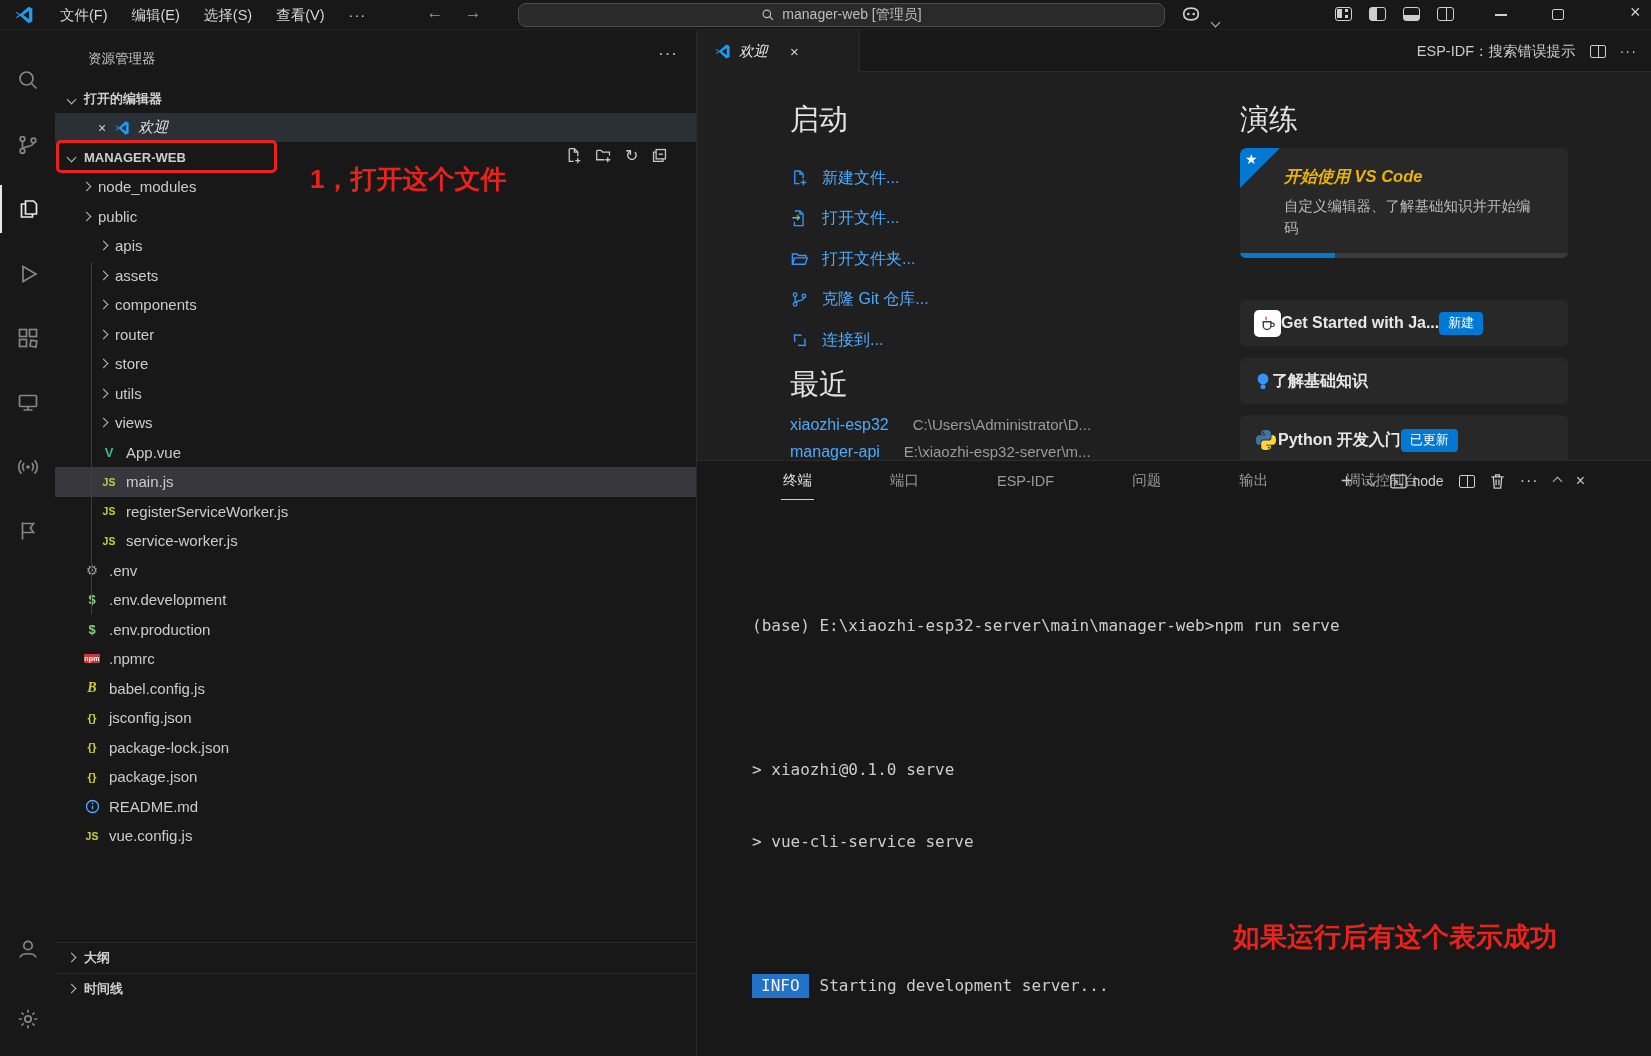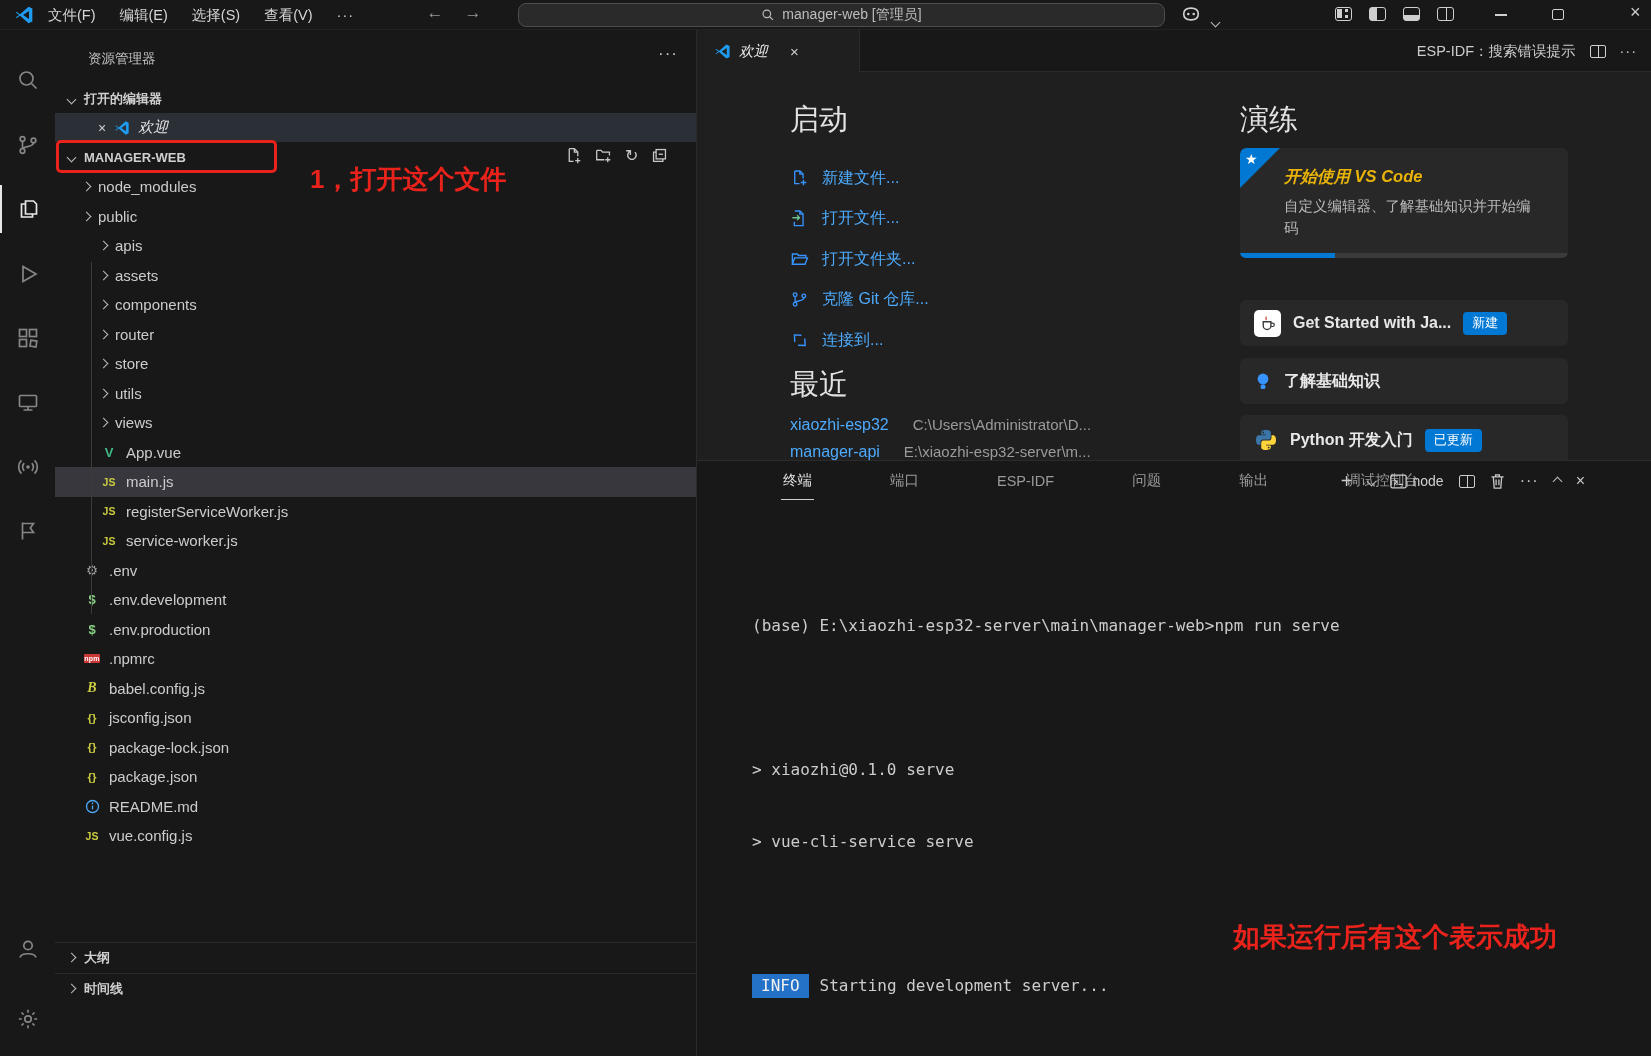--- a/index.html
+++ b/index.html
@@ -9,21 +9,21 @@
   *{margin:0;padding:0;box-sizing:border-box;}
   html,body{background:#000;}
   body{font-family:"Liberation Sans","DejaVu Sans",sans-serif;}
   #app{position:relative;width:1651px;height:1056px;background:var(--bg);overflow:hidden;color:var(--fg);}
   .icon{display:inline-flex;align-items:center;justify-content:center;vertical-align:middle;}
   svg{display:block;}
 
   
   #titlebar{position:absolute;left:0;top:0;width:1651px;height:30px;background:var(--bg);border-bottom:1px solid #222;display:flex;align-items:center;}
   #vscode-logo{position:absolute;left:14px;top:5px;}
-  #menubar{position:absolute;left:36px;top:0;height:30px;display:flex;align-items:center;justify-content:space-between;}
+  #menubar{position:absolute;left:48px;top:0;height:30px;display:flex;align-items:center;justify-content:space-between;}
   .menu-item{padding:0 12px;font-size:14.5px;color:#d6d6d6;line-height:30px;cursor:default;}
   .nav-arrow{position:absolute;top:3px;font-size:17px;color:#9a9a9a;width:26px;text-align:center;}
   #command-center{position:absolute;left:518px;top:3px;width:647px;height:24px;background:#2a2a2a;border:1px solid #4d4d4d;border-radius:8px;display:flex;align-items:center;justify-content:center;gap:7px;color:#bdbdbd;font-size:14px;}
   .tb-right-icon{position:absolute;top:4px;color:#d0d0d0;}
   .win-min{position:absolute;left:1495px;top:14px;width:12px;height:1.5px;background:#d0d0d0;}
   .win-max{position:absolute;left:1552px;top:9px;width:12px;height:11px;border:1.3px solid #d0d0d0;border-radius:2px;}
   .win-close{position:absolute;left:1630px;top:2px;font-size:18px;color:#d0d0d0;}
   .layout-ic{position:absolute;top:7px;width:17px;height:14px;border:1.4px solid #cfcfcf;border-radius:3px;}
   .layout-ic .fillL{position:absolute;left:0;top:0;bottom:0;width:45%;background:#cfcfcf;}
   .layout-ic .fillB{position:absolute;left:0;bottom:0;right:0;height:45%;background:#cfcfcf;}
@@ -89,21 +89,21 @@
   #walkthroughs{position:absolute;left:543px;top:0;width:328px;}
   #walk-heading{position:absolute;left:0;top:28px;}
   .card{position:absolute;left:0;width:328px;background:#282828;border-radius:6px;}
   #card-0{top:76px;height:110px;padding:18px 18px 0 44px;overflow:hidden;}
   #card-0 .corner{position:absolute;left:0;top:0;border-top:40px solid var(--accent);border-right:40px solid transparent;border-top-left-radius:6px;}
   #card-0 .star{position:absolute;left:5px;top:3px;color:#fff;font-size:14px;}
   #card-0 .ctitle{font-size:16.5px;font-weight:700;color:#eab308;margin-bottom:8px;font-style:italic;}
   #card-0 .cdesc{font-size:14.5px;color:#b9b9b9;line-height:1.5;width:250px;}
   .ptrack{position:absolute;left:0;right:0;bottom:0;height:5px;background:#3a3a3a;border-radius:0 0 6px 6px;}
   .pfill{height:100%;background:var(--accent);}
-  .card.small{height:46px;display:flex;align-items:center;gap:12px;padding:0 14px;}
+  .card.small{height:46px;display:flex;align-items:center;gap:0;padding:0 14px;}
   #card-1{top:228px;} #card-2{top:286px;} #card-3{top:343px;height:50px;}
   .card.small .ctitle{font-size:16px;font-weight:700;color:#e8e8e8;white-space:nowrap;}
   .badge{background:var(--accent);color:#fff;font-size:13px;padding:2.5px 9px;border-radius:4px;font-weight:400;white-space:nowrap;}
   .java-chip{width:27px;height:27px;background:#fff;border-radius:5px;display:flex;align-items:center;justify-content:center;}
 
   
   #panel{position:absolute;left:697px;top:460px;right:0;bottom:0;background:var(--bg);border-top:1px solid var(--border);}
   #panel-tabs{position:absolute;left:40px;top:0;height:40px;display:flex;gap:30px;align-items:center;font-size:14.5px;color:#9a9a9a;}
   .ptab{padding:9px 2px;border-bottom:1.5px solid transparent;margin-left:44px;}
   .ptab.active{color:#e4e4e4;border-bottom-color:#cfcfcf;}

